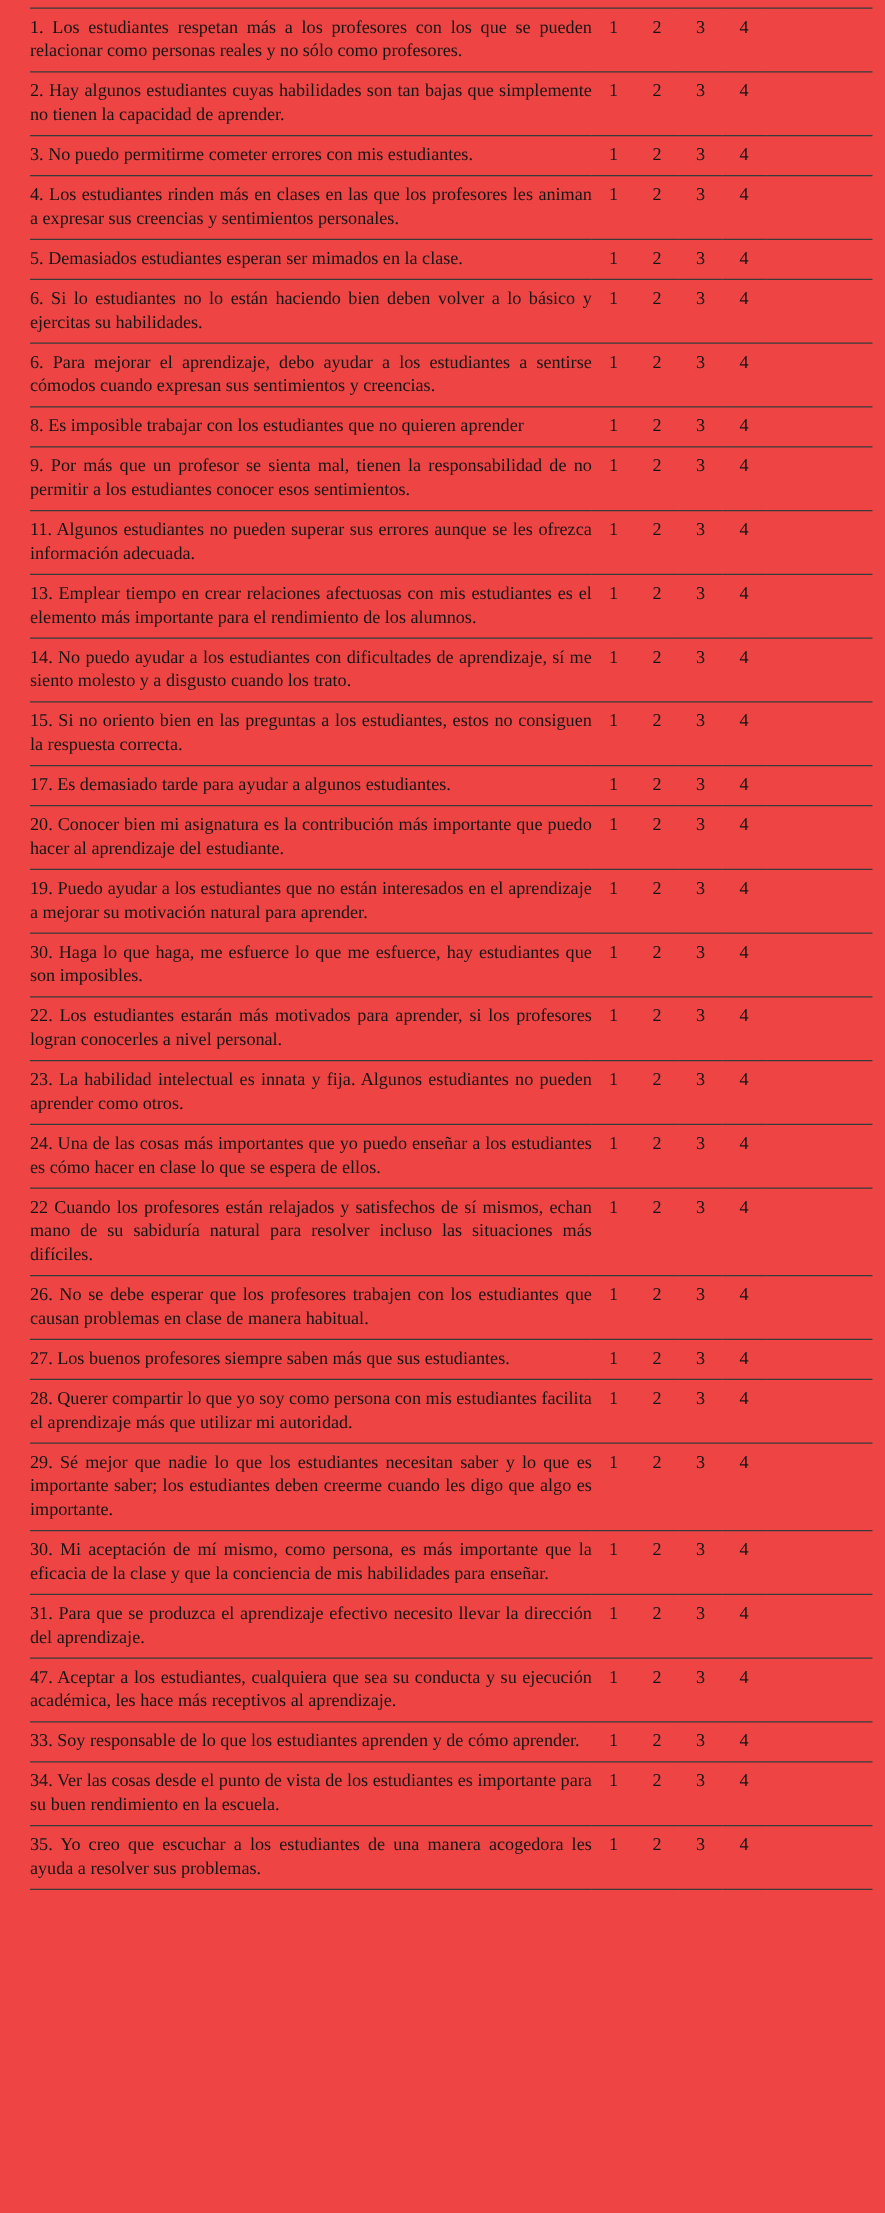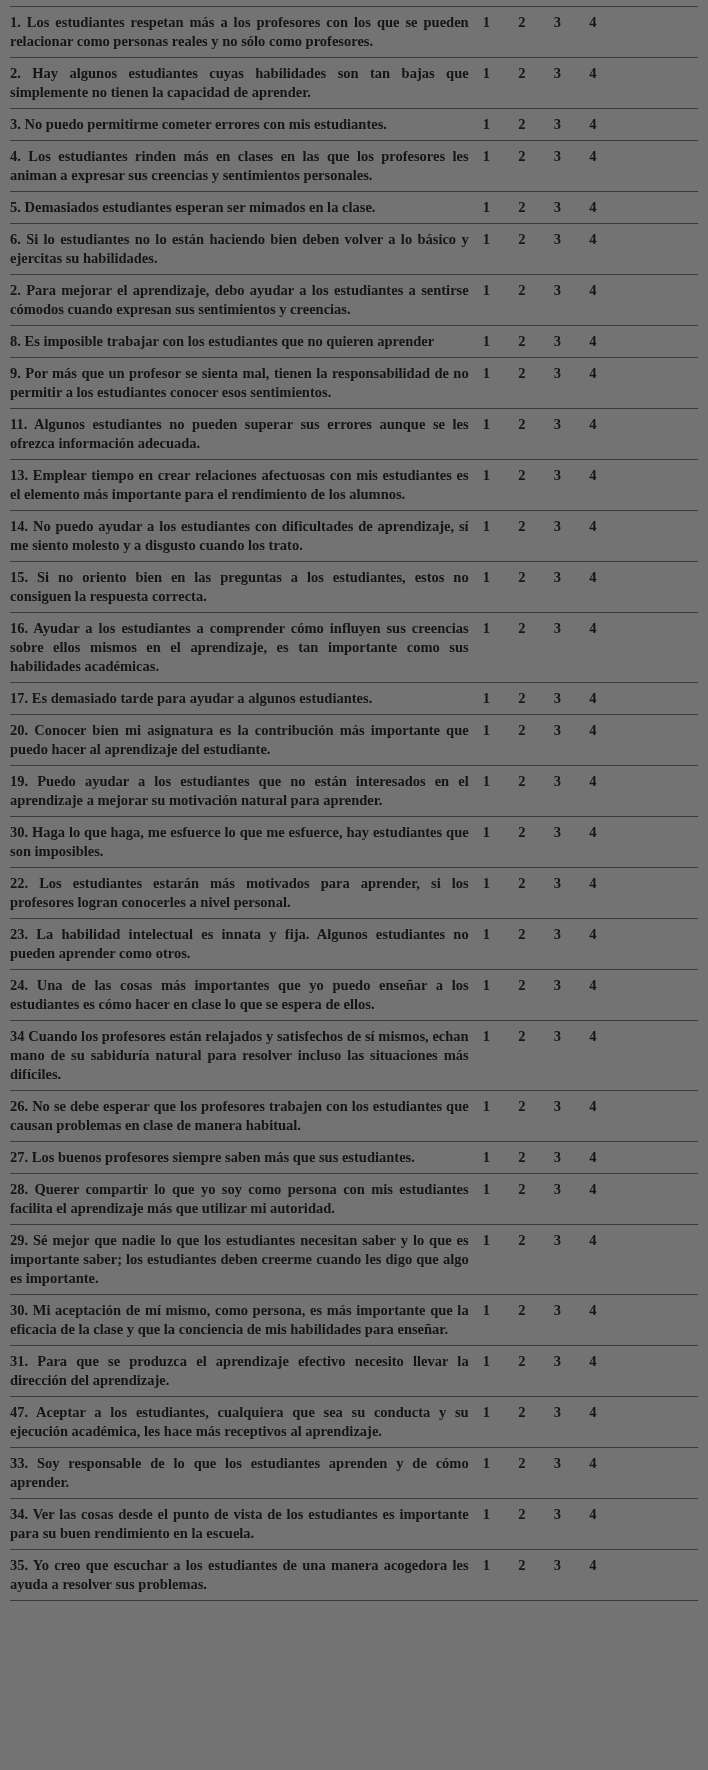--- a/index.html
+++ b/index.html
@@ -9,23 +9,22 @@
   }
   body {
     width: 708px;
     font-family: "Liberation Serif", "DejaVu Serif", serif;
     color: #151515;
   }
   .page {
     box-sizing: border-box;
     width: 708px;
     min-height: 1770px;
-    padding: 6px 10px 8px 10px;
-    background: #737373;
-    font-weight: bold;
+    padding: 6px 10px 8px 24px;
+    background: #ef4444;
   }
   table.q-table {
     width: 100%;
     border-collapse: collapse;
     border-top: 1px solid #3a3a3a;
   }
   table.q-table td {
     border-bottom: 1px solid #3a3a3a;
     vertical-align: top;
     padding: 6px 0 6px 0;
@@ -93,21 +92,21 @@
         </tr>
         <tr class="q-row">
           <td class="q-text">6. Si lo estudiantes no lo están haciendo bien deben volver a lo básico y ejercitas su habilidades.</td>
           <td class="q-opt">1</td>
           <td class="q-opt">2</td>
           <td class="q-opt">3</td>
           <td class="q-opt">4</td>
           <td class="q-spacer"></td>
         </tr>
         <tr class="q-row">
-          <td class="q-text">2. Para mejorar el aprendizaje, debo ayudar a los estudiantes a sentirse cómodos cuando expresan sus sentimientos y creencias.</td>
+          <td class="q-text">6. Para mejorar el aprendizaje, debo ayudar a los estudiantes a sentirse cómodos cuando expresan sus sentimientos y creencias.</td>
           <td class="q-opt">1</td>
           <td class="q-opt">2</td>
           <td class="q-opt">3</td>
           <td class="q-opt">4</td>
           <td class="q-spacer"></td>
         </tr>
         <tr class="q-row">
           <td class="q-text">8. Es imposible trabajar con los estudiantes que no quieren aprender</td>
           <td class="q-opt">1</td>
           <td class="q-opt">2</td>
@@ -149,28 +148,20 @@
         </tr>
         <tr class="q-row">
           <td class="q-text">15. Si no oriento bien en las preguntas a los estudiantes, estos no consiguen la respuesta correcta.</td>
           <td class="q-opt">1</td>
           <td class="q-opt">2</td>
           <td class="q-opt">3</td>
           <td class="q-opt">4</td>
           <td class="q-spacer"></td>
         </tr>
         <tr class="q-row">
-          <td class="q-text">16. Ayudar a los estudiantes a comprender cómo influyen sus creencias sobre ellos mismos en el aprendizaje, es tan importante como sus habilidades académicas.</td>
-          <td class="q-opt">1</td>
-          <td class="q-opt">2</td>
-          <td class="q-opt">3</td>
-          <td class="q-opt">4</td>
-          <td class="q-spacer"></td>
-        </tr>
-        <tr class="q-row">
           <td class="q-text">17. Es demasiado tarde para ayudar a algunos estudiantes.</td>
           <td class="q-opt">1</td>
           <td class="q-opt">2</td>
           <td class="q-opt">3</td>
           <td class="q-opt">4</td>
           <td class="q-spacer"></td>
         </tr>
         <tr class="q-row">
           <td class="q-text">20. Conocer bien mi asignatura es la contribución más importante que puedo hacer al aprendizaje del estudiante.</td>
           <td class="q-opt">1</td>
@@ -213,21 +204,21 @@
         </tr>
         <tr class="q-row">
           <td class="q-text">24. Una de las cosas más importantes que yo puedo enseñar a los estudiantes es cómo hacer en clase lo que se espera de ellos.</td>
           <td class="q-opt">1</td>
           <td class="q-opt">2</td>
           <td class="q-opt">3</td>
           <td class="q-opt">4</td>
           <td class="q-spacer"></td>
         </tr>
         <tr class="q-row">
-          <td class="q-text">34 Cuando los profesores están relajados y satisfechos de sí mismos, echan mano de su sabiduría natural para resolver incluso las situaciones más difíciles.</td>
+          <td class="q-text">22 Cuando los profesores están relajados y satisfechos de sí mismos, echan mano de su sabiduría natural para resolver incluso las situaciones más difíciles.</td>
           <td class="q-opt">1</td>
           <td class="q-opt">2</td>
           <td class="q-opt">3</td>
           <td class="q-opt">4</td>
           <td class="q-spacer"></td>
         </tr>
         <tr class="q-row">
           <td class="q-text">26. No se debe esperar que los profesores trabajen con los estudiantes que causan problemas en clase de manera habitual.</td>
           <td class="q-opt">1</td>
           <td class="q-opt">2</td>

